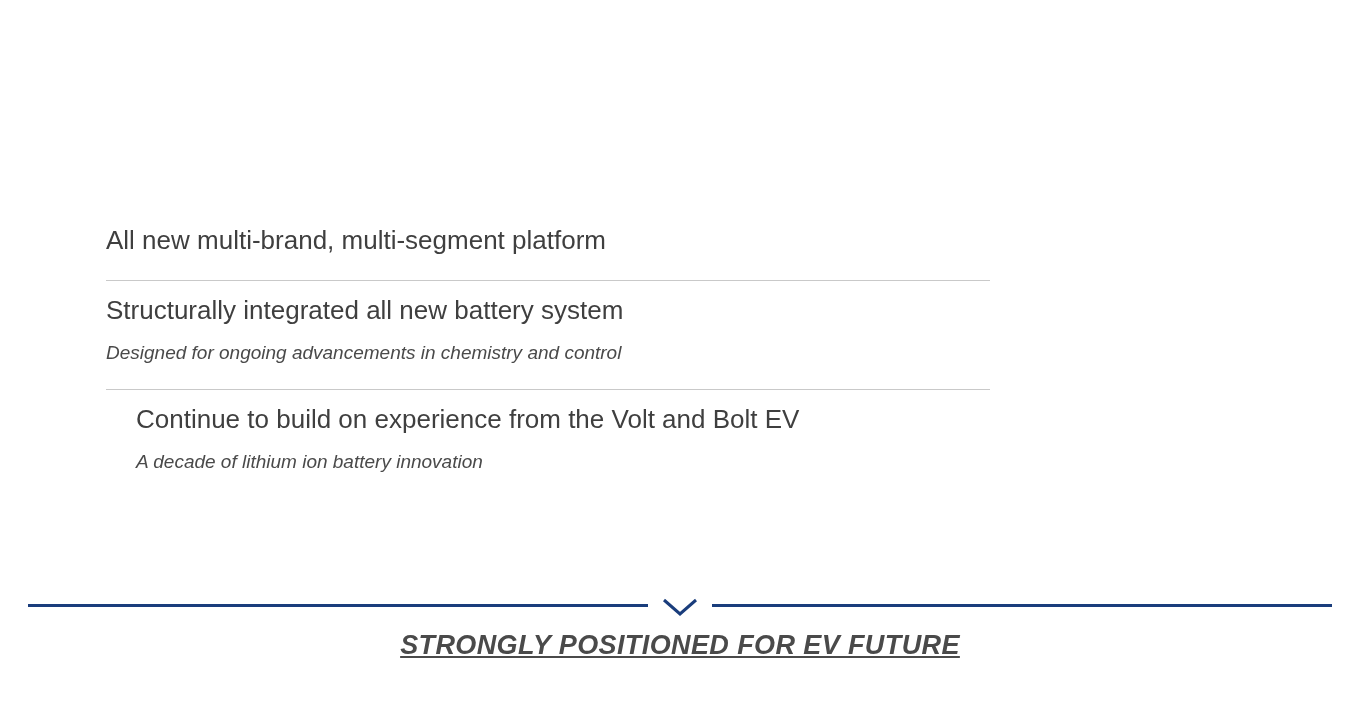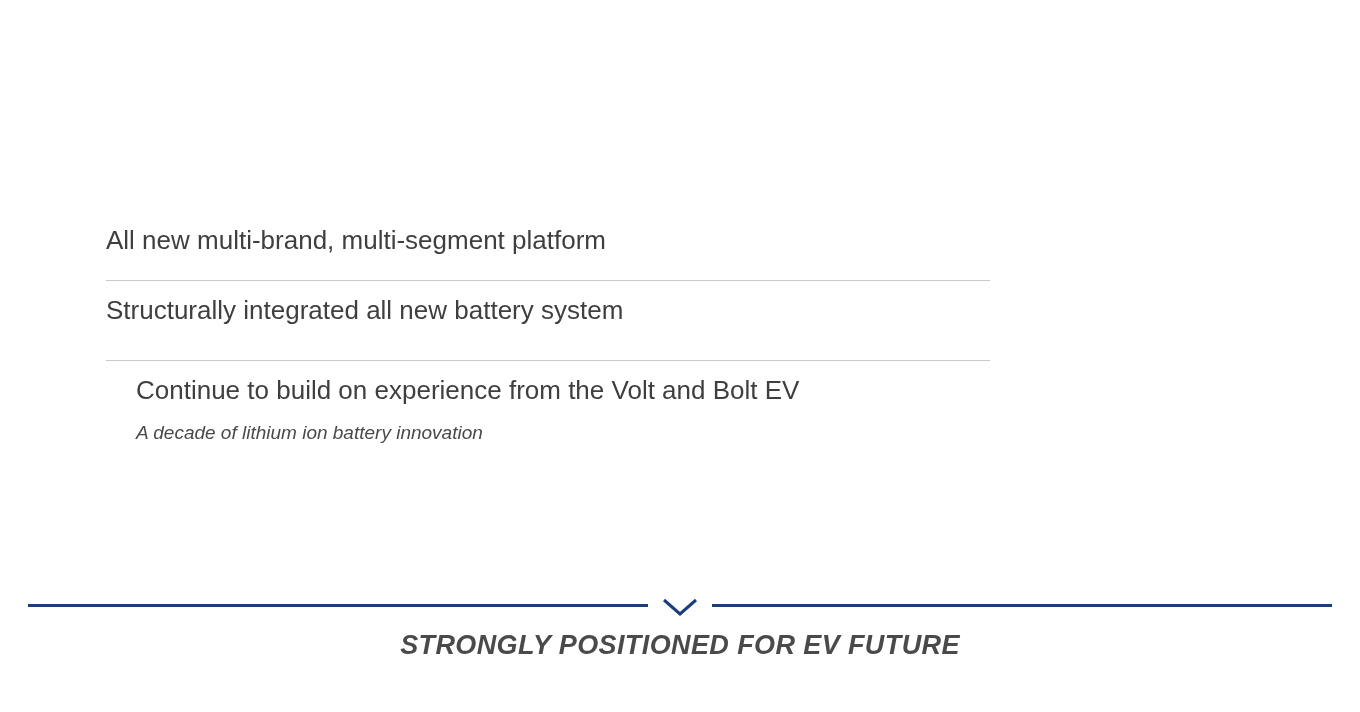--- a/index.html
+++ b/index.html
@@ -56,21 +56,21 @@
   .block-sub {
     font-size: 19px;
     font-style: italic;
     color: #4a4a4a;
     line-height: 1.45;
     margin-top: 11px;
     white-space: nowrap;
   }
   .block-0 .block-heading { padding-top: 0; }
   .block-0 { padding-bottom: 22px; margin-top: 33px; }
-  .block-1 { padding-bottom: 32px; }
+  .block-1 { padding-bottom: 22px; }
   .block-2 { padding-bottom: 0; margin-left: 30px; }
 
   .footer-rule {
     position: absolute;
     top: 604px;
     left: 28px;
     width: 1304px;
     height: 20px;
   }
   .footer-rule .line-left,
@@ -95,36 +95,38 @@
     top: 630px;
     left: 0;
     width: 1360px;
     text-align: center;
     font-size: 27px;
     font-style: italic;
     font-weight: 700;
     color: #4a4a4a;
     letter-spacing: 0.4px;
     white-space: nowrap;
+    text-decoration: underline;
   }
 </style>
 </head>
 <body>
 
 <div class="slide">
 
 
   <div class="content">
 
     <div class="block block-0 sep">
       <div class="block-heading">All new multi-brand, multi-segment platform</div>
     </div>
 
     <div class="block block-1 sep">
       <div class="block-heading">Structurally integrated all new battery system</div>
+      <div class="block-sub">Designed for ongoing advancements in chemistry and control</div>
     </div>
 
     <div class="block block-2">
       <div class="block-heading">Continue to build on experience from the Volt and Bolt EV</div>
       <div class="block-sub">A decade of lithium ion battery innovation</div>
     </div>
 
   </div>
 
   <div class="footer-rule">

